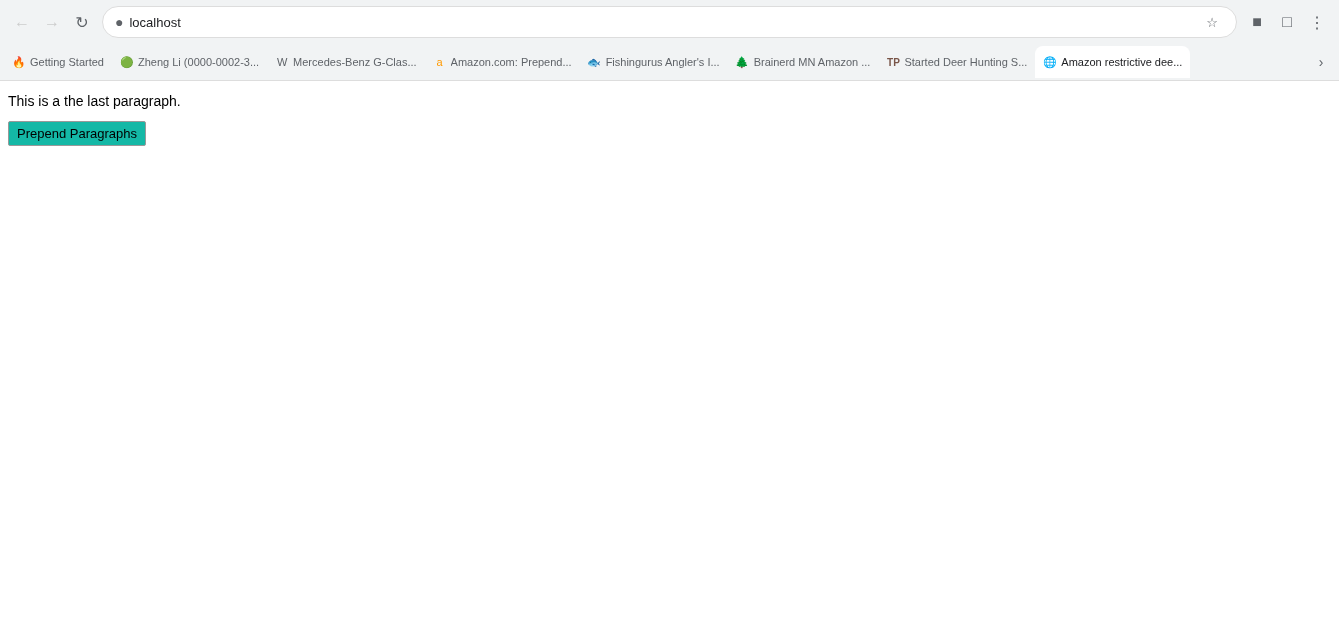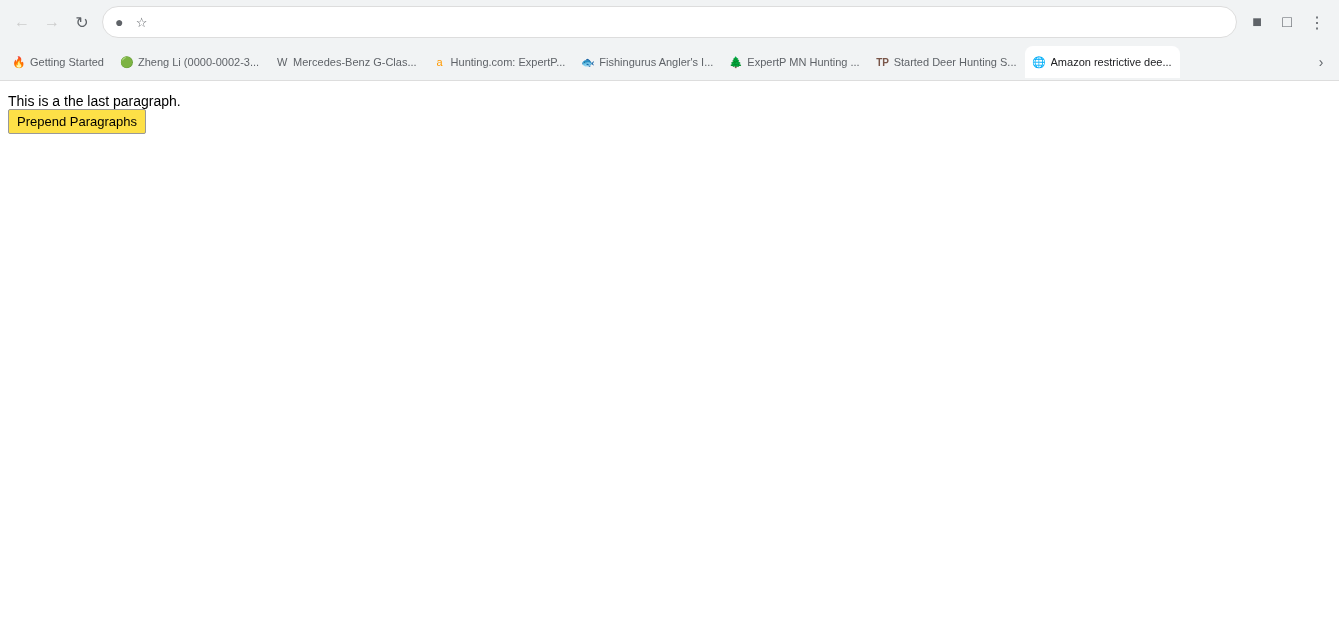--- a/index.html
+++ b/index.html
@@ -173,27 +173,28 @@
     
     .page-content {
       padding: 12px 8px;
       background: #fff;
       min-height: 550px;
     }
 
     .page-paragraph {
       font-size: 14px;
       color: #000;
+      margin-bottom: 12px;
     }
 
     .prepend-btn {
       font-size: 13px;
       padding: 4px 8px;
       border: 1px solid #999;
-      background: #fde047;
+      background: #14b8a6;
       cursor: pointer;
       border-radius: 2px;
       color: #000;
     }
 
     
     .favicon-circle-orange { color: #e8622c; }
     .favicon-circle-green { color: #4caf50; }
     .favicon-amazon { color: #ff9900; }
     .favicon-fish { color: #2196f3; }
@@ -207,20 +208,21 @@
 <div class="browser-chrome">
 
   <div class="top-bar">
     <div class="nav-buttons">
       <button class="nav-btn disabled" title="Back">←</button>
       <button class="nav-btn disabled" title="Forward">→</button>
       <button class="nav-btn" title="Reload">↻</button>
     </div>
     <div class="address-bar-container">
       <span class="security-icon">●</span>
+      <span class="address-text">localhost</span>
       <div class="address-actions">
         <button class="addr-icon-btn" title="Bookmark">☆</button>
       </div>
     </div>
     <div class="browser-actions">
       <button class="browser-action-btn" title="Firefox Account">■</button>
       <button class="browser-action-btn" title="Extensions">□</button>
       <button class="browser-action-btn" title="Open menu">⋮</button>
     </div>
   </div>
@@ -233,29 +235,29 @@
       <div class="tab">
         <span class="tab-favicon favicon-circle-green">🟢</span>
         <span class="tab-label">Zheng Li (0000-0002-3...</span>
       </div>
       <div class="tab">
         <span class="tab-favicon ">W</span>
         <span class="tab-label">Mercedes-Benz G-Clas...</span>
       </div>
       <div class="tab">
         <span class="tab-favicon favicon-amazon">a</span>
-        <span class="tab-label">Hunting.com: ExpertP...</span>
+        <span class="tab-label">Amazon.com: Prepend...</span>
       </div>
       <div class="tab">
         <span class="tab-favicon favicon-fish">🐟</span>
         <span class="tab-label">Fishingurus Angler's I...</span>
       </div>
       <div class="tab">
         <span class="tab-favicon favicon-tree">🌲</span>
-        <span class="tab-label">ExpertP MN Hunting ...</span>
+        <span class="tab-label">Brainerd MN Amazon ...</span>
       </div>
       <div class="tab">
         <span class="tab-favicon favicon-tp">TP</span>
         <span class="tab-label">Started Deer Hunting S...</span>
       </div>
       <div class="tab active">
         <span class="tab-favicon favicon-globe">🌐</span>
         <span class="tab-label">Amazon restrictive dee...</span>
       </div>
       <button class="tabs-end-btn">›</button>

